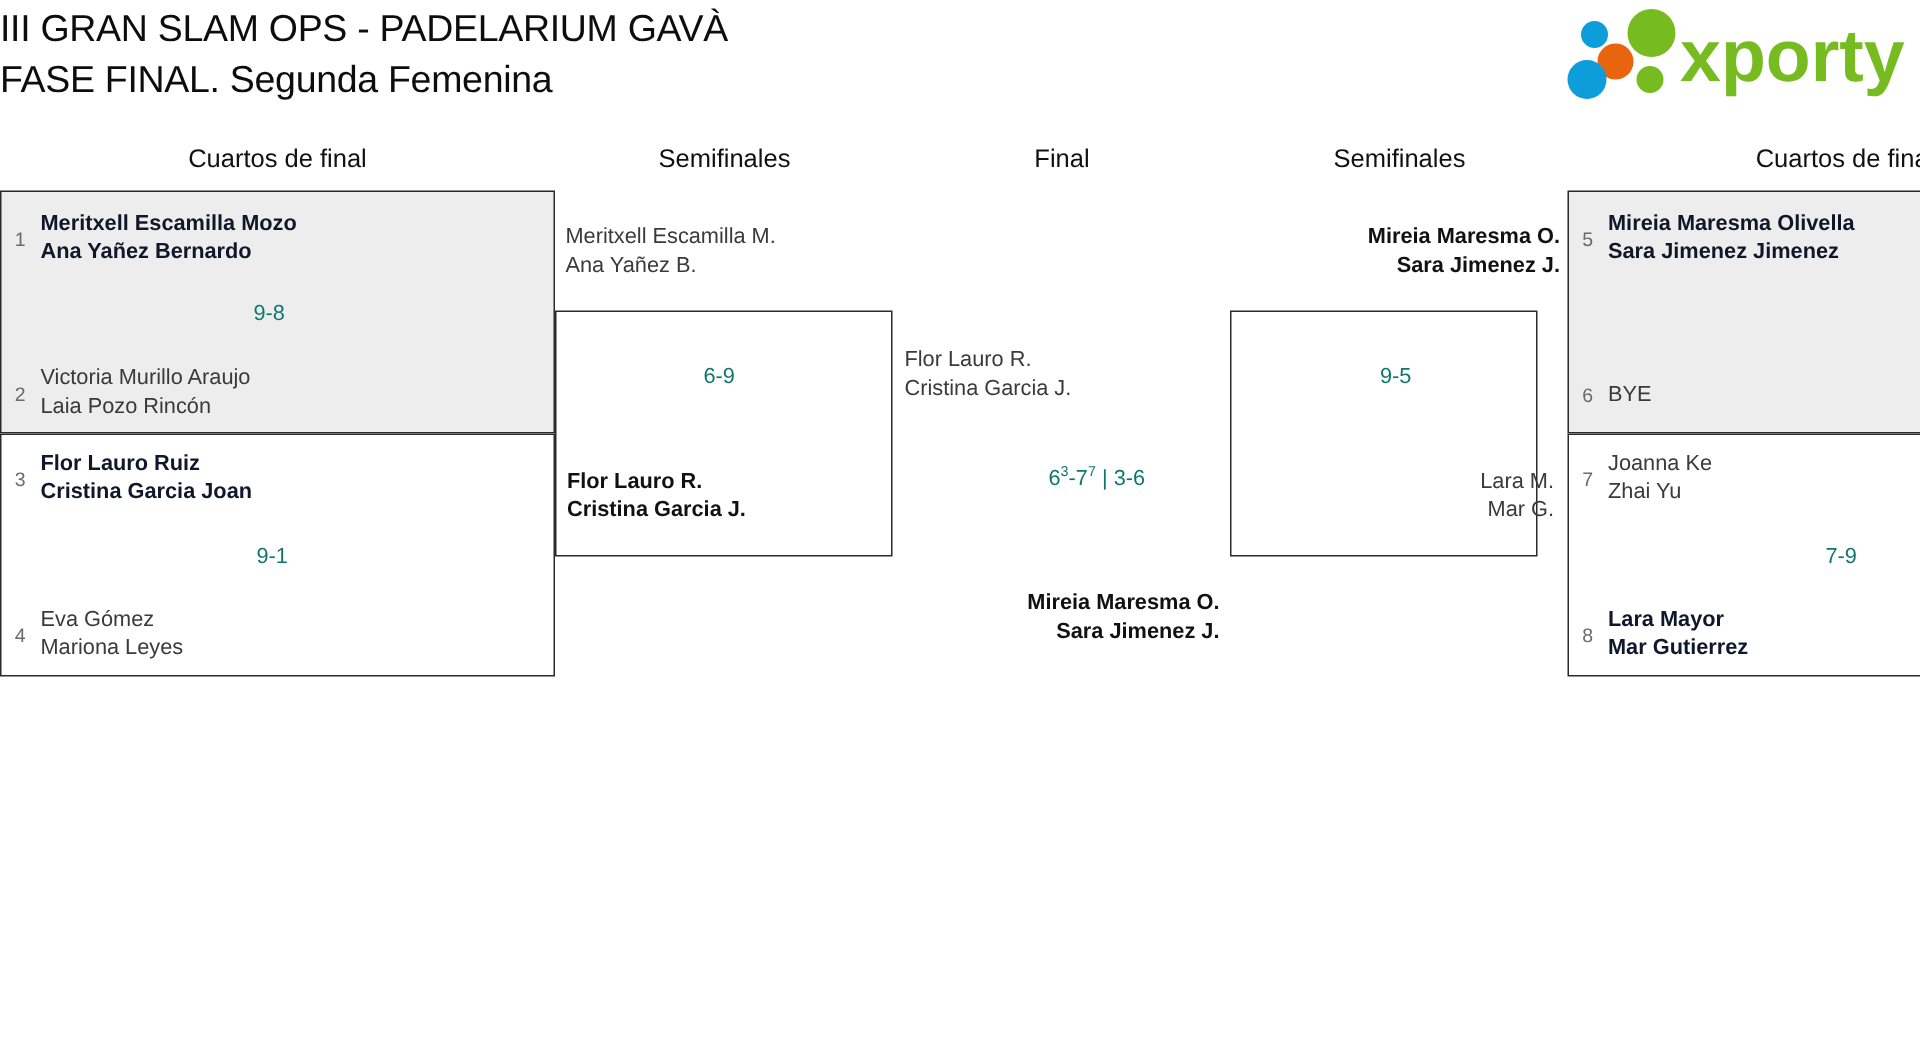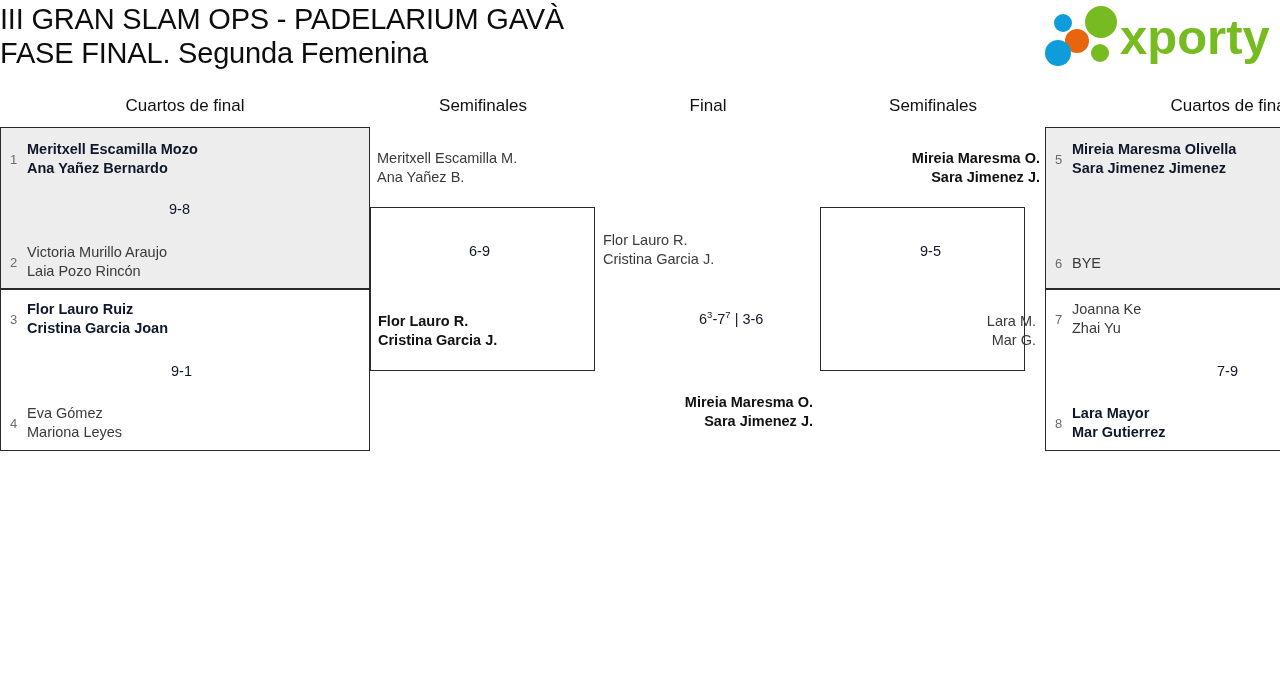--- a/index.html
+++ b/index.html
@@ -15,21 +15,21 @@
   .page { position: relative; width: 1280px; height: 697px; }
 
   
   .title-block {
     position: absolute;
     left: 0; top: 0;
     width: 760px;
     padding: 2px 0 0 0;
   }
   .title-line {
-    font-size: 29px;
+    font-size: 25px;
     font-weight: 400;
     line-height: 34px;
     letter-spacing: -0.2px;
     color: #0d0d0d;
     white-space: nowrap;
   }
 
   
   .logo {
     position: absolute;
@@ -74,21 +74,21 @@
     min-width: 9px;
     text-align: center;
     flex: 0 0 auto;
   }
   .names { display: block; }
   .names .ln { display: block; }
 
   .score {
     position: absolute;
     font-size: 14.5px;
-    color: #0f172a;
+    color: #0f766e;
     white-space: nowrap;
   }
   .score sup { font-size: 9.5px; vertical-align: super; line-height: 0; }
 
   
   .loose {
     position: absolute;
     font-size: 14.5px;
     line-height: 19px;
     color: #3a3a3a;

